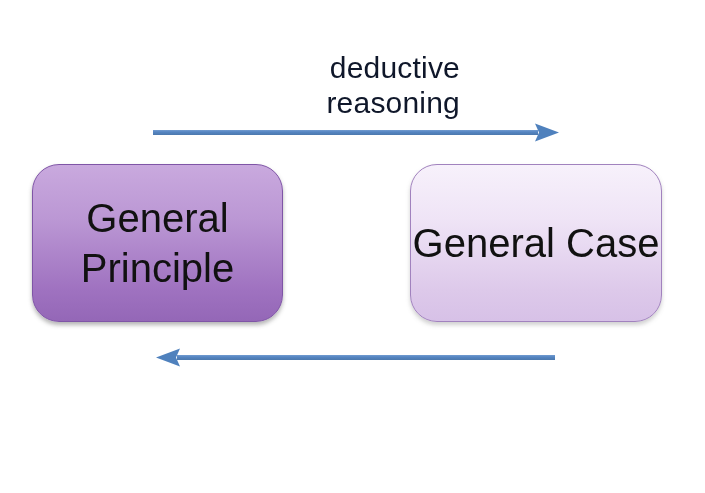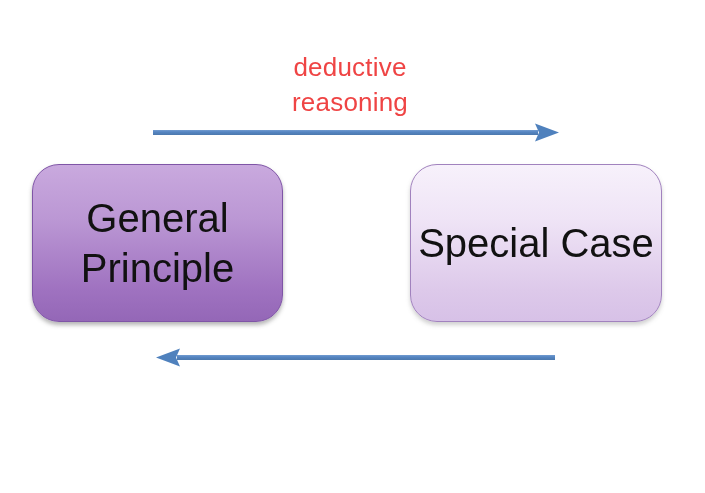--- a/index.html
+++ b/index.html
@@ -10,24 +10,24 @@
   }
   .canvas {
     position: relative;
     width: 705px;
     height: 493px;
     background: #ffffff;
     overflow: hidden;
   }
   .edge-label {
     position: absolute;
-    text-align: center;
-    font-size: 26px;
+    text-align: right;
+    font-size: 30px;
     line-height: 35px;
-    color: #ef4444;
+    color: #0f172a;
     letter-spacing: 0.2px;
   }
   .edge-label.top {
     left: 240px;
     top: 50px;
     width: 220px;
   }
   .edge-label.bottom {
     left: 252px;
     top: 369px;
@@ -85,21 +85,21 @@
     </defs>
     <line x1="10" y1="13.5" x2="395" y2="13.5" stroke="url(#arrowGradTop)" stroke-width="5"></line>
     <polygon points="392,4.5 416,13.5 392,22.5 396,13.5" fill="#4f81bd"></polygon>
   </svg>
 
   <div class="node general">
     <span>General Principle</span>
   </div>
 
   <div class="node special">
-    <span>Special Case</span>
+    <span>General Case</span>
   </div>
 
   <svg class="arrow-svg bottom" width="425" height="30" viewBox="0 0 425 30">
     <defs>
       <linearGradient id="arrowGradBottom" x1="0" y1="10" x2="0" y2="19" gradientUnits="userSpaceOnUse">
         <stop offset="0" stop-color="#8fb2de"></stop>
         <stop offset="0.45" stop-color="#5585c2"></stop>
         <stop offset="1" stop-color="#46709f"></stop>
       </linearGradient>
     </defs>

